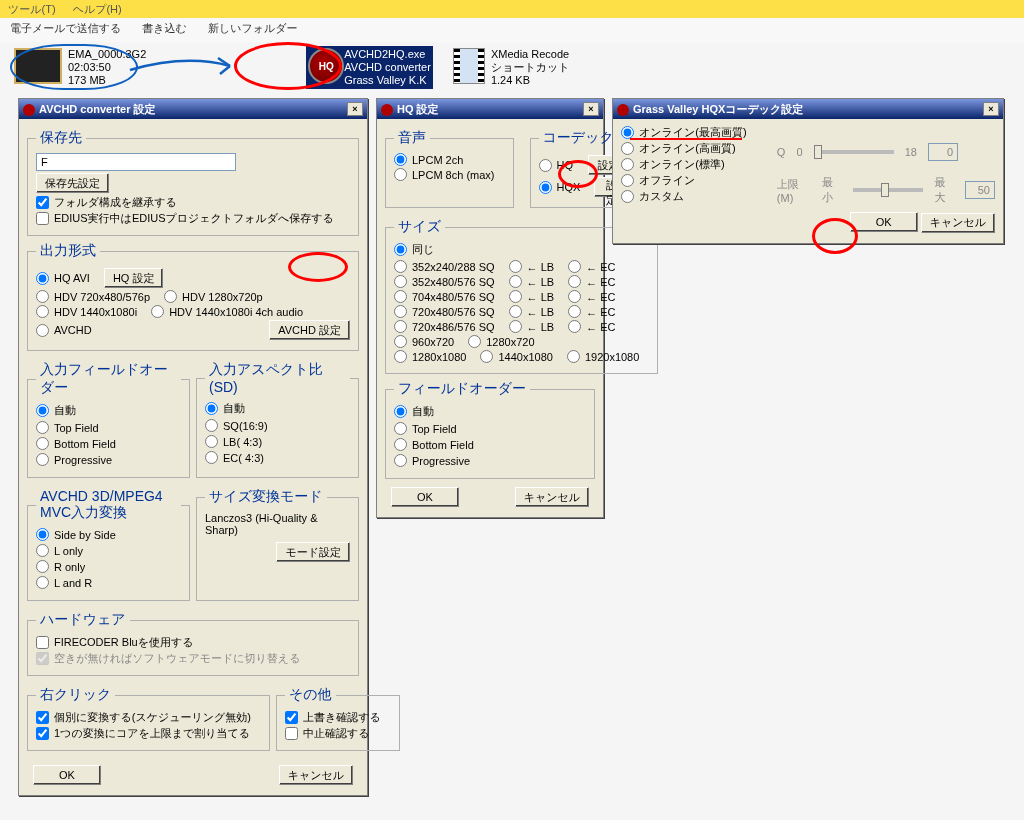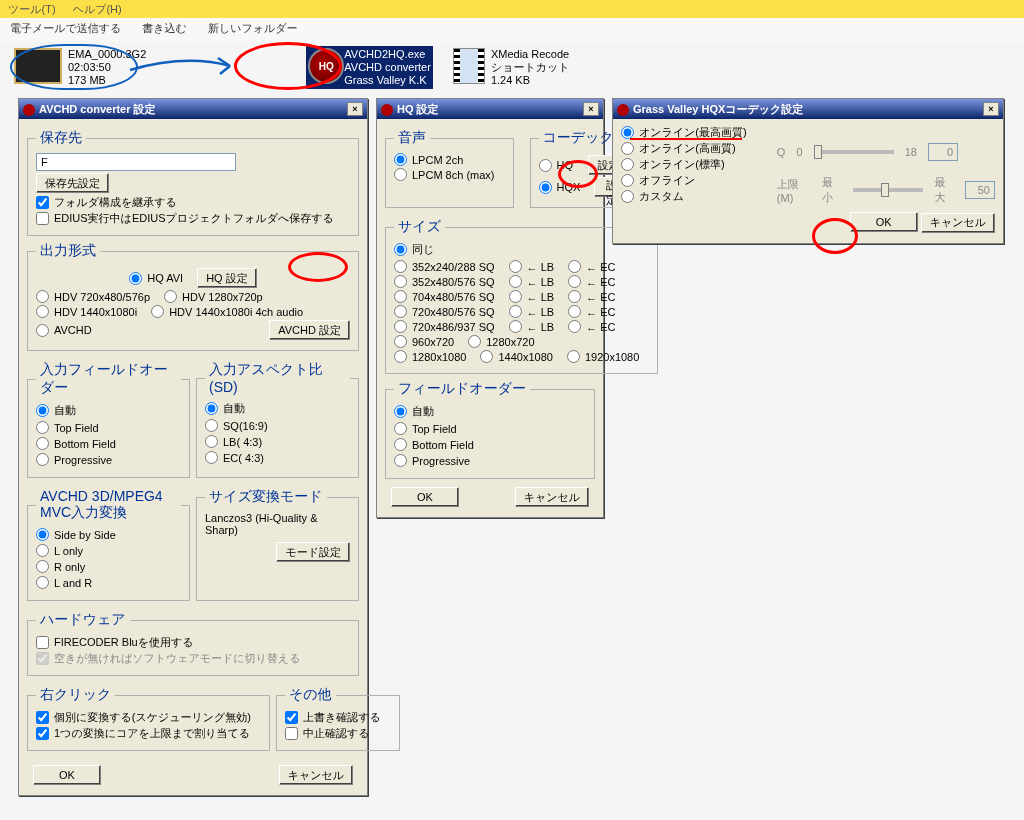--- a/index.html
+++ b/index.html
@@ -120,21 +120,21 @@
           <span>フォルダ構成を継承する</span>
         </label><br>
       <label class="check">
           <input type="checkbox" style="">
           <span>EDIUS実行中はEDIUSプロジェクトフォルダへ保存する</span>
         </label>
     </fieldset>
 
     <fieldset>
       <legend>出力形式</legend>
-      <div class="row" style="justify-content:center">
+      <div class="row" style="justify-content:flex-start">
         <label class="radio">
             <input type="radio" name="of" checked="" style="">
             <span>HQ AVI</span>
           </label>
         <button class="btn small">HQ 設定</button>
       </div>
       <div class="row">
         <label class="radio">
             <input type="radio" name="of" style="">
             <span>HDV 720x480/576p</span>
@@ -379,21 +379,21 @@
             <span>← LB</span>
           </label>
           <label class="radio">
             <input type="radio" name="sz" style="">
             <span>← EC</span>
           </label>
         </div>
       <div class="row">
           <label class="radio">
             <input type="radio" name="sz" style="">
-            <span>720x486/937 SQ</span>
+            <span>720x486/576 SQ</span>
           </label>
           <label class="radio">
             <input type="radio" name="sz" style="">
             <span>← LB</span>
           </label>
           <label class="radio">
             <input type="radio" name="sz" style="">
             <span>← EC</span>
           </label>
         </div>

